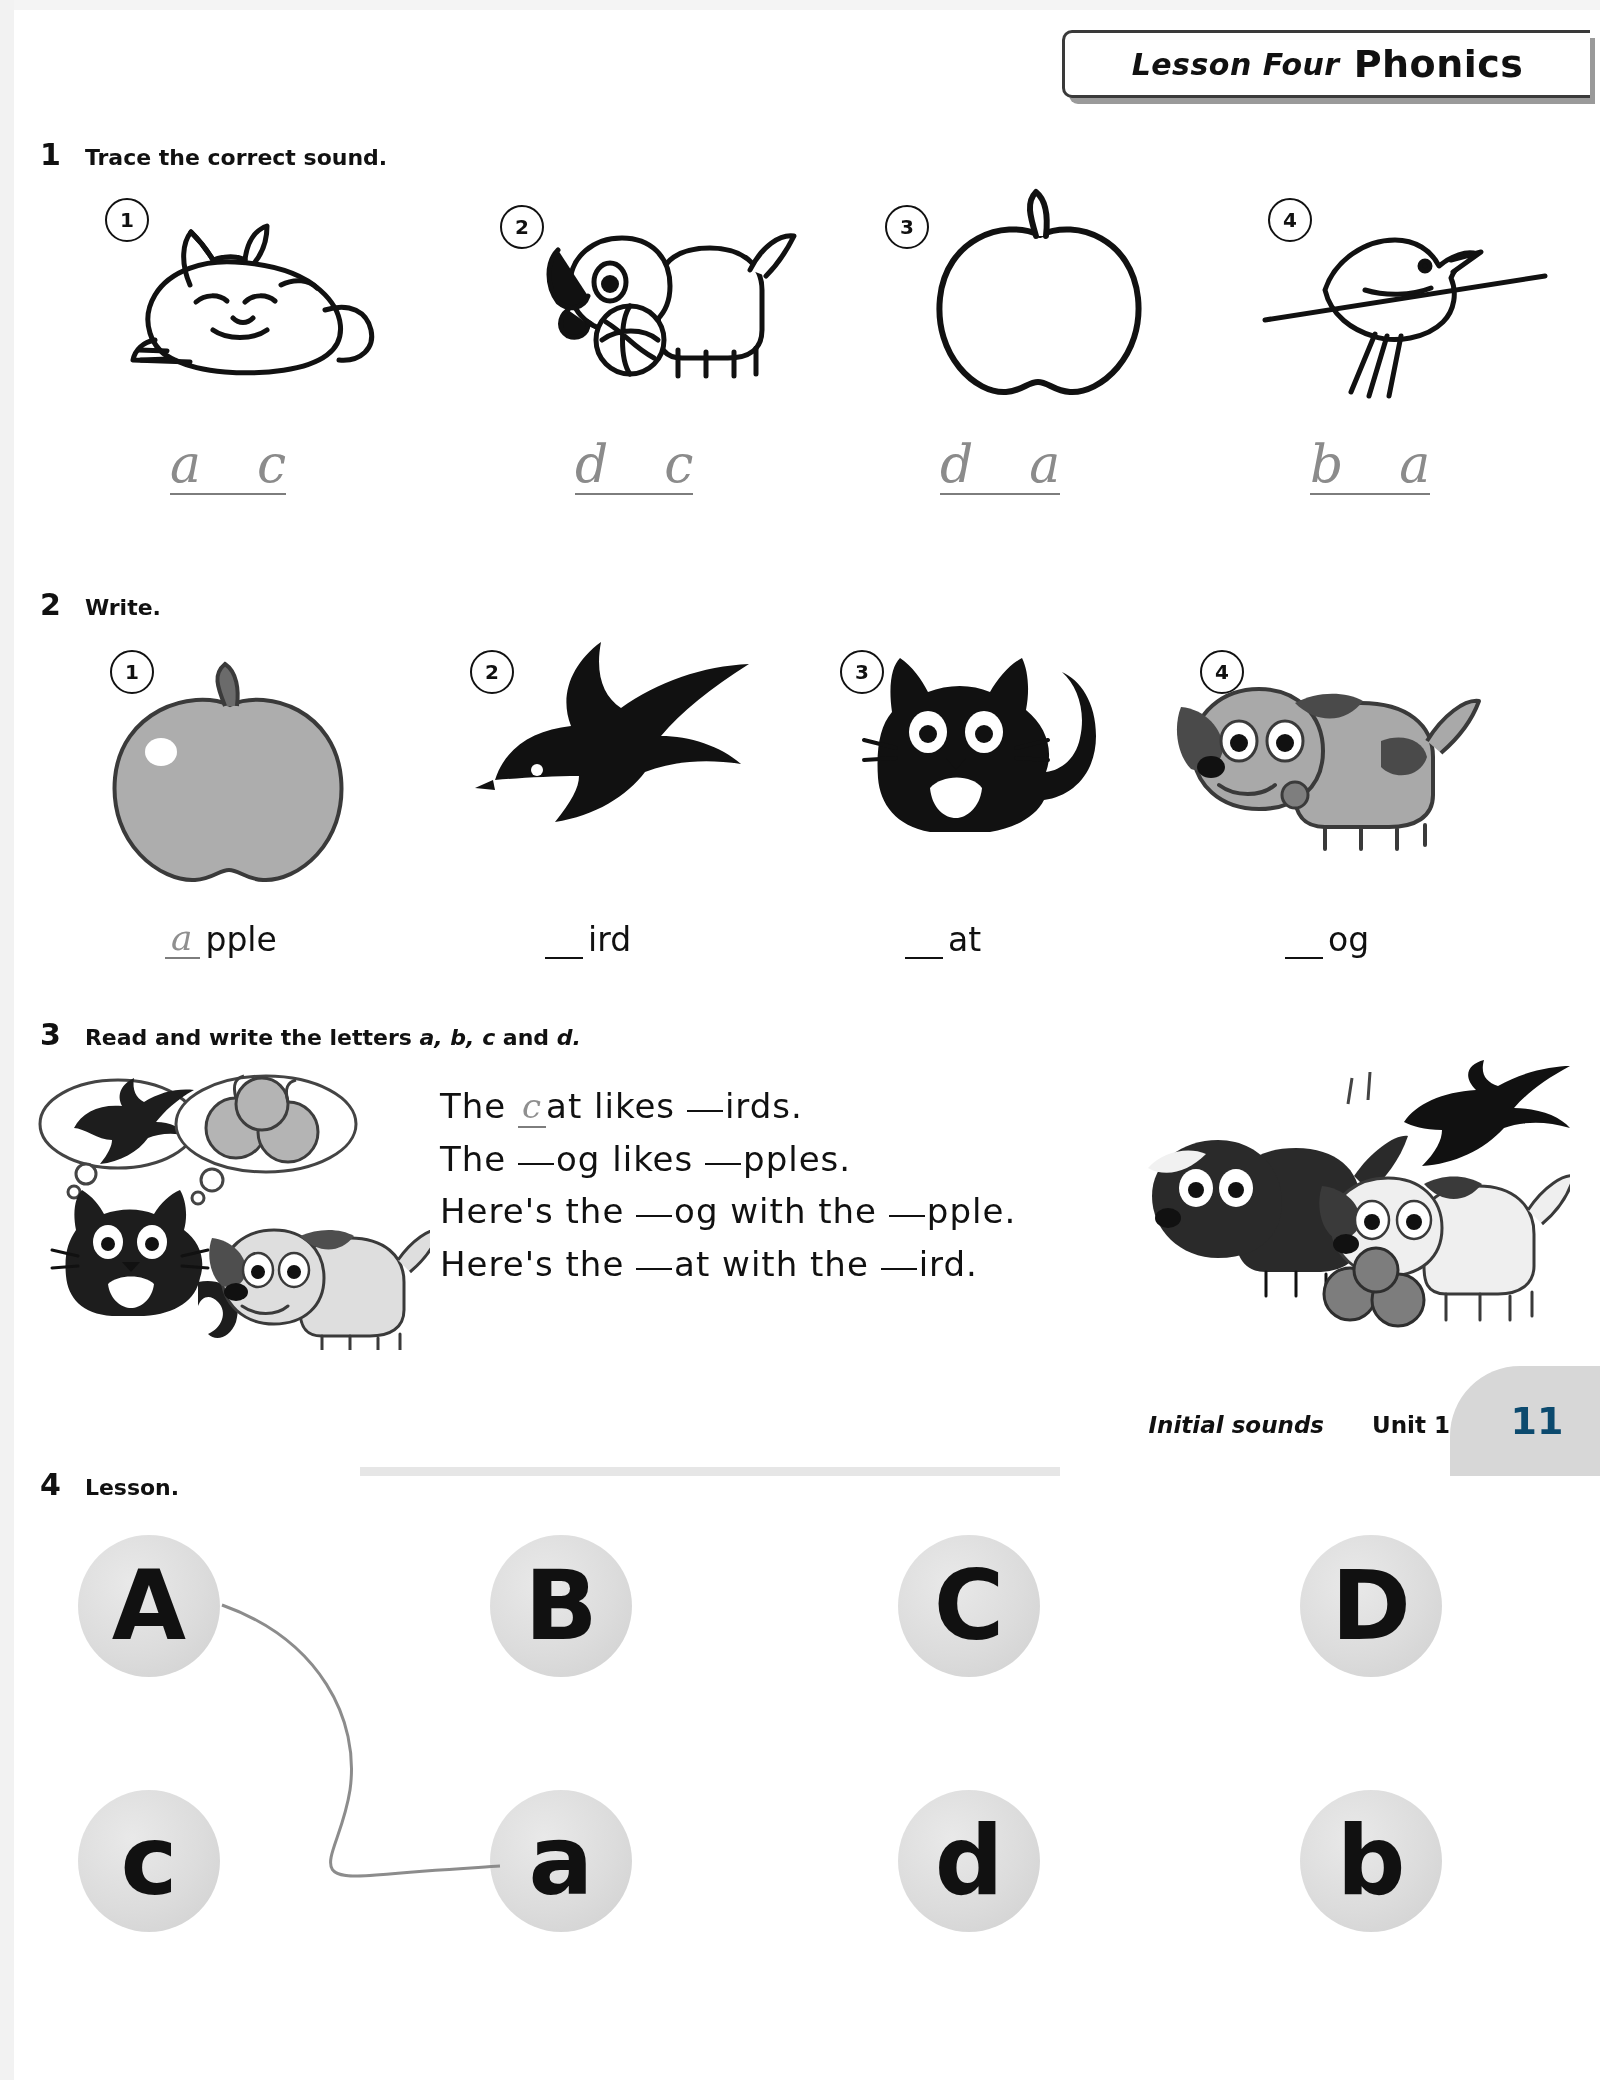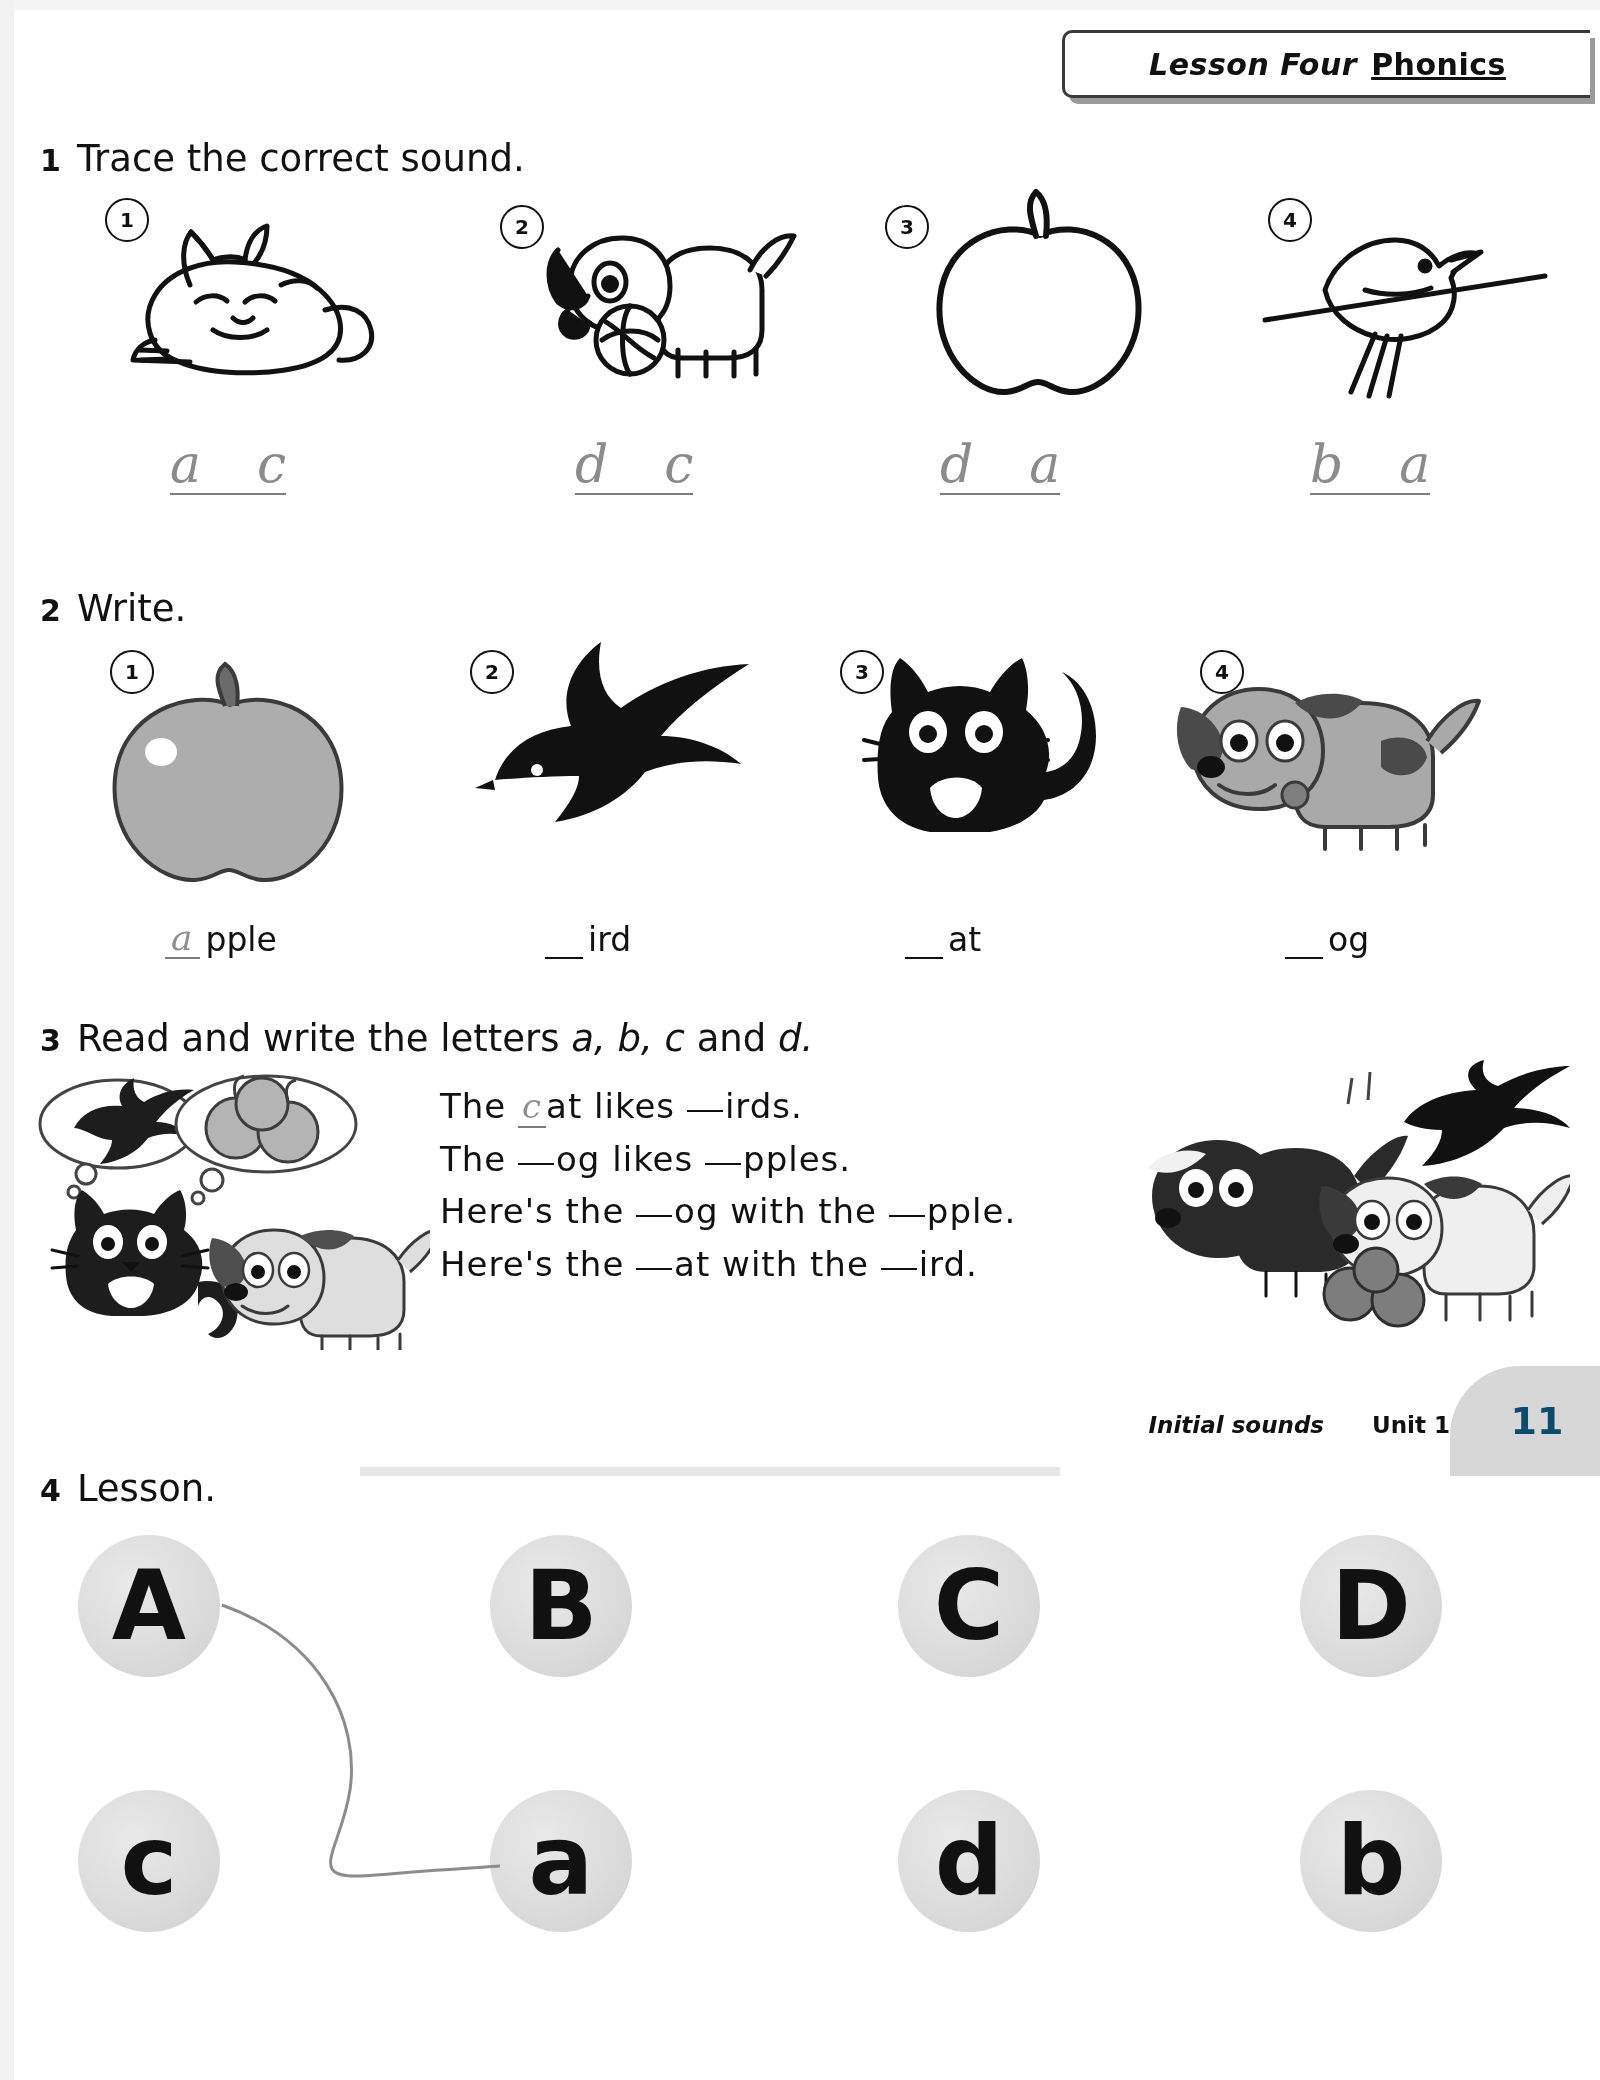--- a/index.html
+++ b/index.html
@@ -43,41 +43,41 @@
   .header-tab .lesson {
     font-family: "DejaVu Sans", sans-serif;
     font-weight: bold;
     font-style: italic;
     font-size: 30px;
     letter-spacing: 0.5px;
   }
   .header-tab .phonics {
     font-family: "DejaVu Sans", sans-serif;
     font-weight: bold;
-    font-size: 30px;
+    font-size: 38px;
     letter-spacing: 0.5px;
-    text-decoration: underline;
   }
 
   
   .sec-head {
     position: absolute;
     display: flex;
     align-items: baseline;
     gap: 16px;
   }
   .sec-num {
     font-weight: bold;
     font-size: 30px;
     line-height: 1;
   }
   .sec-title {
-    font-weight: normal;
-    font-size: 37px;
+    font-weight: bold;
+    font-size: 22px;
     line-height: 1;
+    margin-left: 8px;
   }
   .sec-title em { font-style: italic; }
 
   
   .num-circle {
     position: absolute;
     width: 40px;
     height: 40px;
     border: 2.5px solid #111;
     border-radius: 50%;

